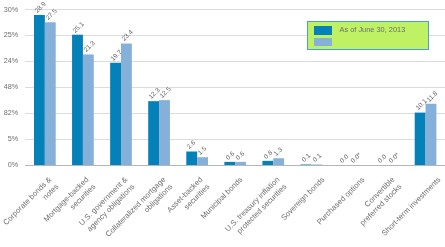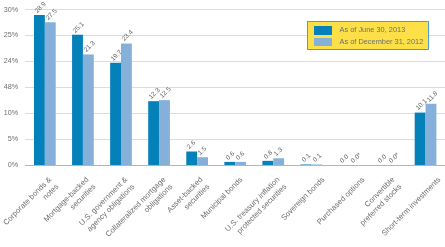--- a/index.html
+++ b/index.html
@@ -10,34 +10,34 @@
   }
   #chart { position:relative; width:445px; height:247px; }
   .gridline { position:absolute; height:1px; background:#dcdcdc; }
   .axisline { position:absolute; height:1px; background:#b5b5b5; }
   .ylabel { position:absolute; font-size:7.2px; color:#6d6e71; text-align:right; width:18.2px; left:0px; }
   .barlayer { position:absolute; left:0; top:0; }
   .dlabel { position:absolute; font-size:6.5px; color:#626366; white-space:nowrap;
             transform:rotate(-45deg); transform-origin:0% 100%; }
   .catlabel { position:absolute; font-size:7.7px; color:#6b6d70; white-space:nowrap;
             transform:rotate(-45deg); transform-origin:100% 0%; text-align:right; line-height:9.6px; }
-  #legend { position:absolute; border:1px solid #4a9ed1; background:#fde047; box-sizing:border-box; }
+  #legend { position:absolute; border:1px solid #4a9ed1; background:#bef264; box-sizing:border-box; }
   .swatch { position:absolute; }
   .legtext { position:absolute; font-size:7.4px; color:#6d6e71; white-space:nowrap; }
 </style>
 </head>
 <body>
 
 <div id="chart">
     <div class="axisline" style="top: 165px; left: 25.3px; width: 419.7px;"></div>
     <div class="ylabel" style="top: 160.2px;">0%</div>
     <div class="gridline" style="top: 139px; left: 25.3px; width: 419.7px;"></div>
     <div class="ylabel" style="top: 134.25px;">5%</div>
     <div class="gridline" style="top: 113px; left: 25.3px; width: 419.7px;"></div>
-    <div class="ylabel" style="top: 108.3px;">10%</div>
+    <div class="ylabel" style="top: 108.3px;">82%</div>
     <div class="gridline" style="top: 87px; left: 25.3px; width: 419.7px;"></div>
     <div class="ylabel" style="top: 82.35px;">48%</div>
     <div class="gridline" style="top: 61px; left: 25.3px; width: 419.7px;"></div>
     <div class="ylabel" style="top: 56.4px;">24%</div>
     <div class="gridline" style="top: 35px; left: 25.3px; width: 419.7px;"></div>
     <div class="ylabel" style="top: 30.45px;">25%</div>
     <div class="gridline" style="top: 9px; left: 25.3px; width: 419.7px;"></div>
     <div class="ylabel" style="top: 4.5px;">30%</div>
     <svg width="445" height="247" class="barlayer">
       <rect x="34" y="15.008999999999986" width="10.85" height="149.991" fill="#0581BA"></rect>
@@ -118,15 +118,14 @@
       <div>Convertible</div>
       <div>preferred stocks</div>
     </div>
     <div class="catlabel" style="left: 436.05px; top: 175.1px; width: 200px; margin-left: -200px;">
       <div>Short-term investments</div>
     </div>
     <div id="legend" style="left: 306.5px; top: 21px; width: 122px; height: 28.5px; border-color: rgb(74, 158, 209);">
       <div class="swatch" style="background: rgb(5, 129, 186); left: 6px; top: 4.2px; width: 18px; height: 8.6px;"></div>
       <div class="legtext" style="left: 32px; top: 3.3px;">As of June 30, 2013</div>
       <div class="swatch" style="background: rgb(132, 176, 217); left: 6px; top: 15.8px; width: 18px; height: 8.6px;"></div>
-      <div class="legtext" style="left: 32px; top: 14.9px;">As of December 31, 2012</div>
     </div>
   </div>
 
 </body></html>

